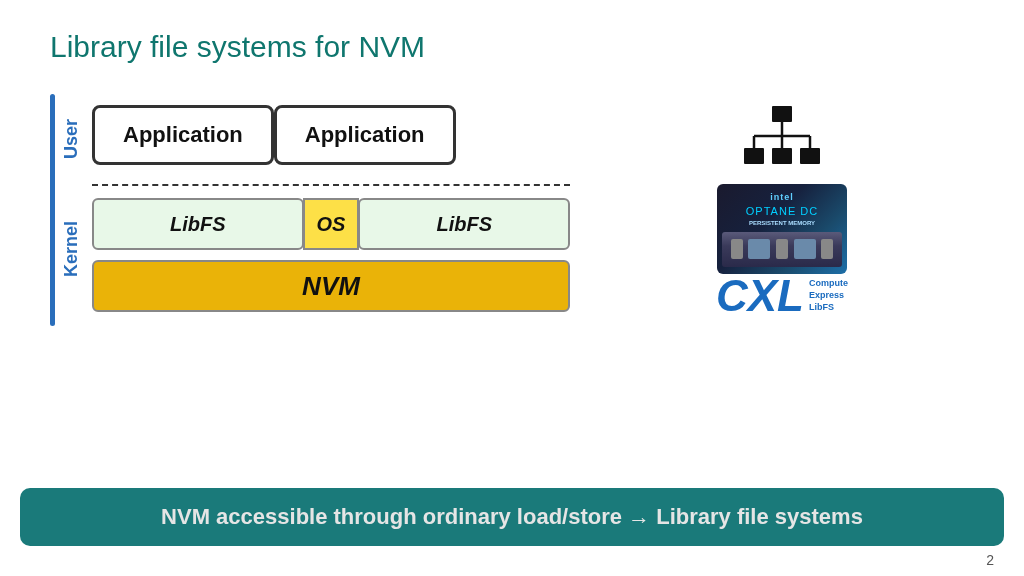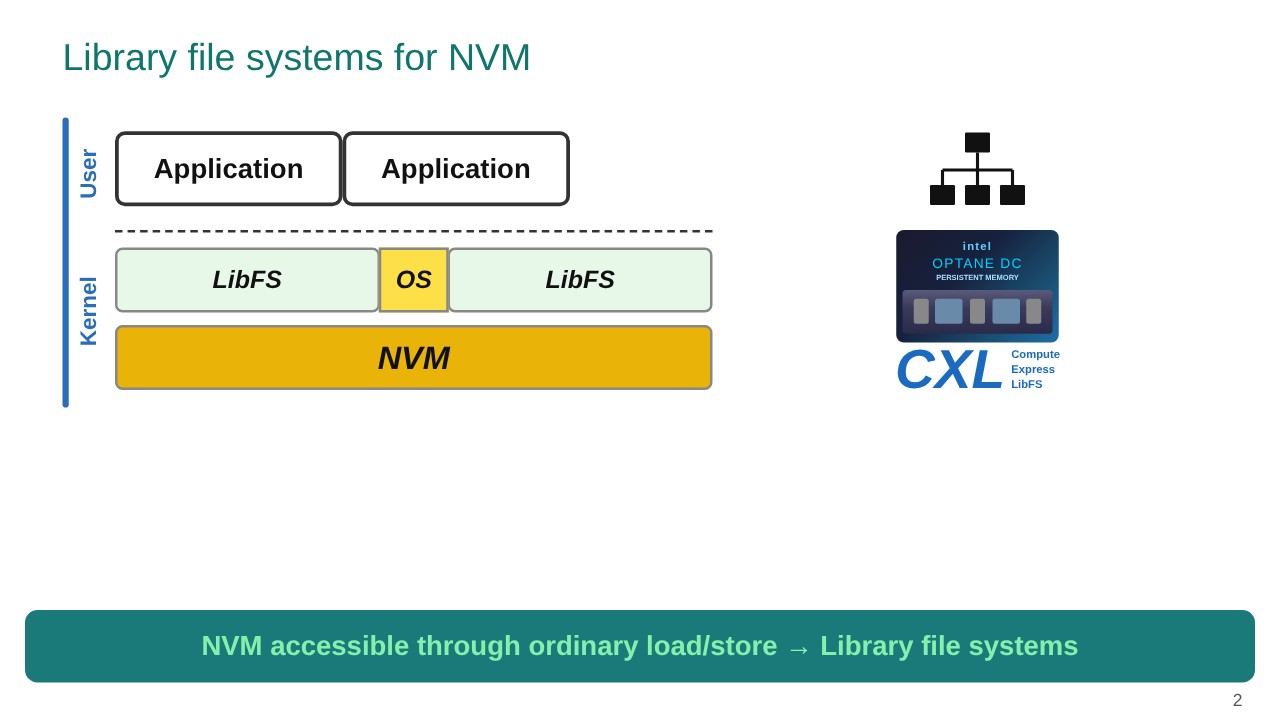--- a/index.html
+++ b/index.html
@@ -264,21 +264,21 @@
       right: 20px;
       background: #1a7a7a;
       border-radius: 10px;
       padding: 16px 30px;
       display: flex;
       align-items: center;
       justify-content: center;
     }
 
     .bottom-text {
-      color: #86efac;
+      color: #e5e5e5;
       font-size: 22px;
       font-weight: 800;
       text-align: left;
     }
 
     
     .page-number {
       position: absolute;
       bottom: 8px;
       right: 30px;

